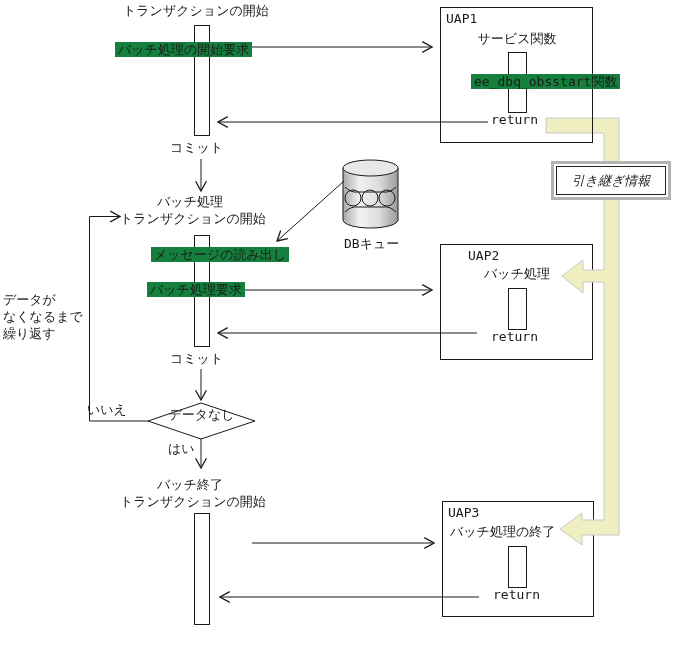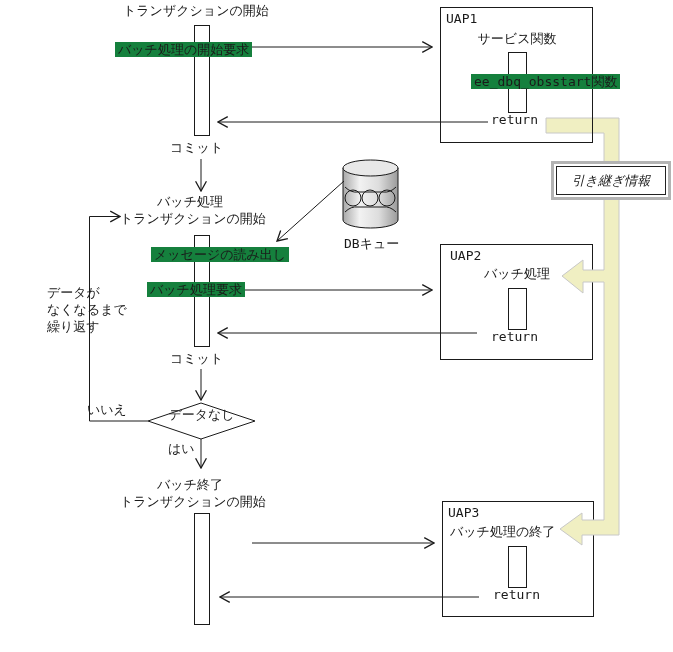--- a/index.html
+++ b/index.html
@@ -84,21 +84,21 @@
 
   <div class="lbl cblock" style="left:120px;top:193px;width:140px;">
     <span>バッチ処理</span>
     <span>トランザクションの開始</span>
   </div>
 
   <div class="lbl wbg" style="left:127px;top:247px;margin-left:24px;">メッセージの読み出し</div>
   <div class="lbl wbg" style="left:147px;top:282px;">バッチ処理要求</div>
   <div class="lbl" style="left:170px;top:351px;">コミット</div>
 
-  <div class="lbl note" style="left:3px;top:284px;margin-left:44px;">
+  <div class="lbl note" style="left:3px;top:291px;">
     <span>データが</span>
     <span>なくなるまで</span>
     <span>繰り返す</span>
   </div>
 
   <div class="lbl" style="left:87px;top:402px;">いいえ</div>
   <div class="lbl" style="left:148px;top:407px;width:107px;text-align:center;">データなし</div>
   <div class="lbl" style="left:168px;top:441px;">はい</div>
 
   <div class="lbl cblock" style="left:120px;top:476px;width:140px;">
@@ -108,21 +108,21 @@
 
   <div class="lbl" style="left:171px;top:633px;">コミット</div>
 
   <div class="lbl mono" style="left:344px;top:236px;">DBキュー</div>
 
   <div class="lbl mono" style="left:446px;top:11px;">UAP1</div>
   <div class="lbl" style="left:441px;top:31px;width:152px;text-align:center;">サービス関数</div>
   <div class="lbl wbg mono" style="left:447px;top:74px;margin-left:24px;">ee_dbq_obsstart関数</div>
   <div class="lbl mono" style="left:491px;top:112px;">return</div>
 
-  <div class="lbl mono" style="left:450px;top:248px;">UAP2</div>
+  <div class="lbl mono" style="left:468px;top:248px;">UAP2</div>
   <div class="lbl" style="left:441px;top:266px;width:152px;text-align:center;">バッチ処理</div>
   <div class="lbl mono" style="left:491px;top:329px;">return</div>
 
   <div class="lbl mono" style="left:448px;top:505px;text-align:center;">UAP3</div>
   <div class="lbl" style="left:450px;top:524px;">バッチ処理の終了</div>
   <div class="lbl mono" style="left:493px;top:587px;">return</div>
 
   <div class="handover">
     <div class="handover-inner">引き継ぎ情報</div>
   </div>

